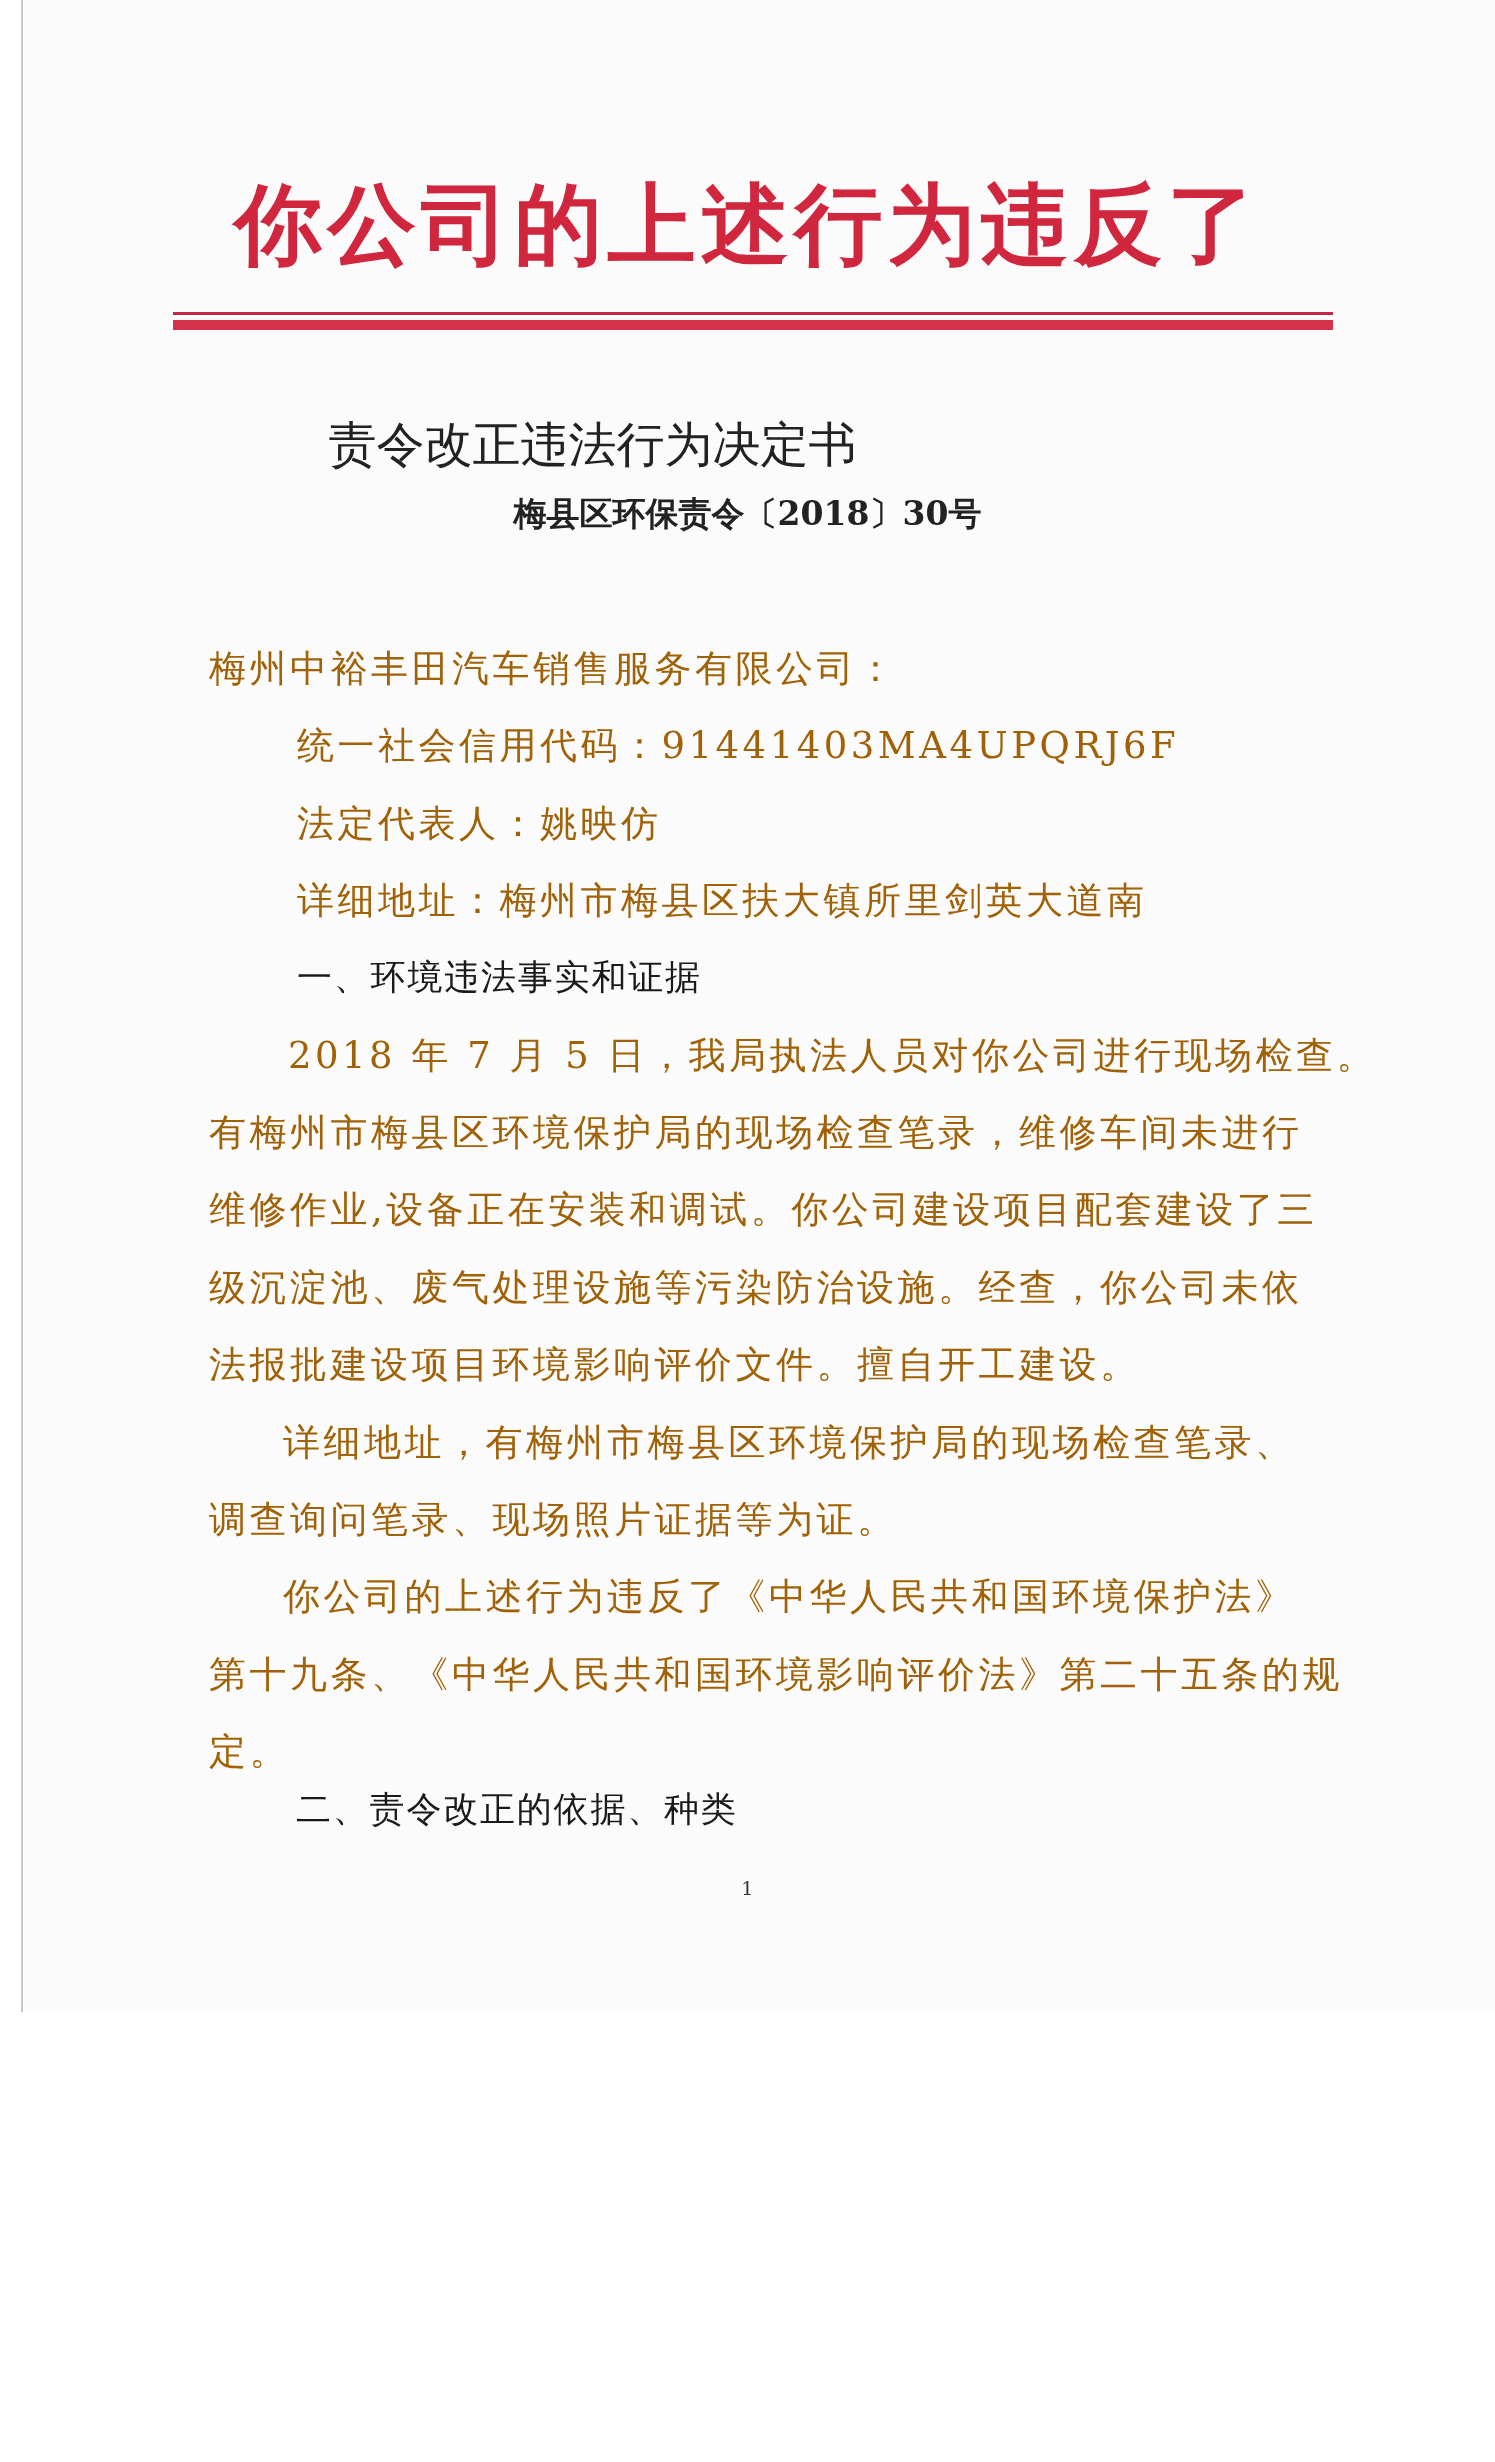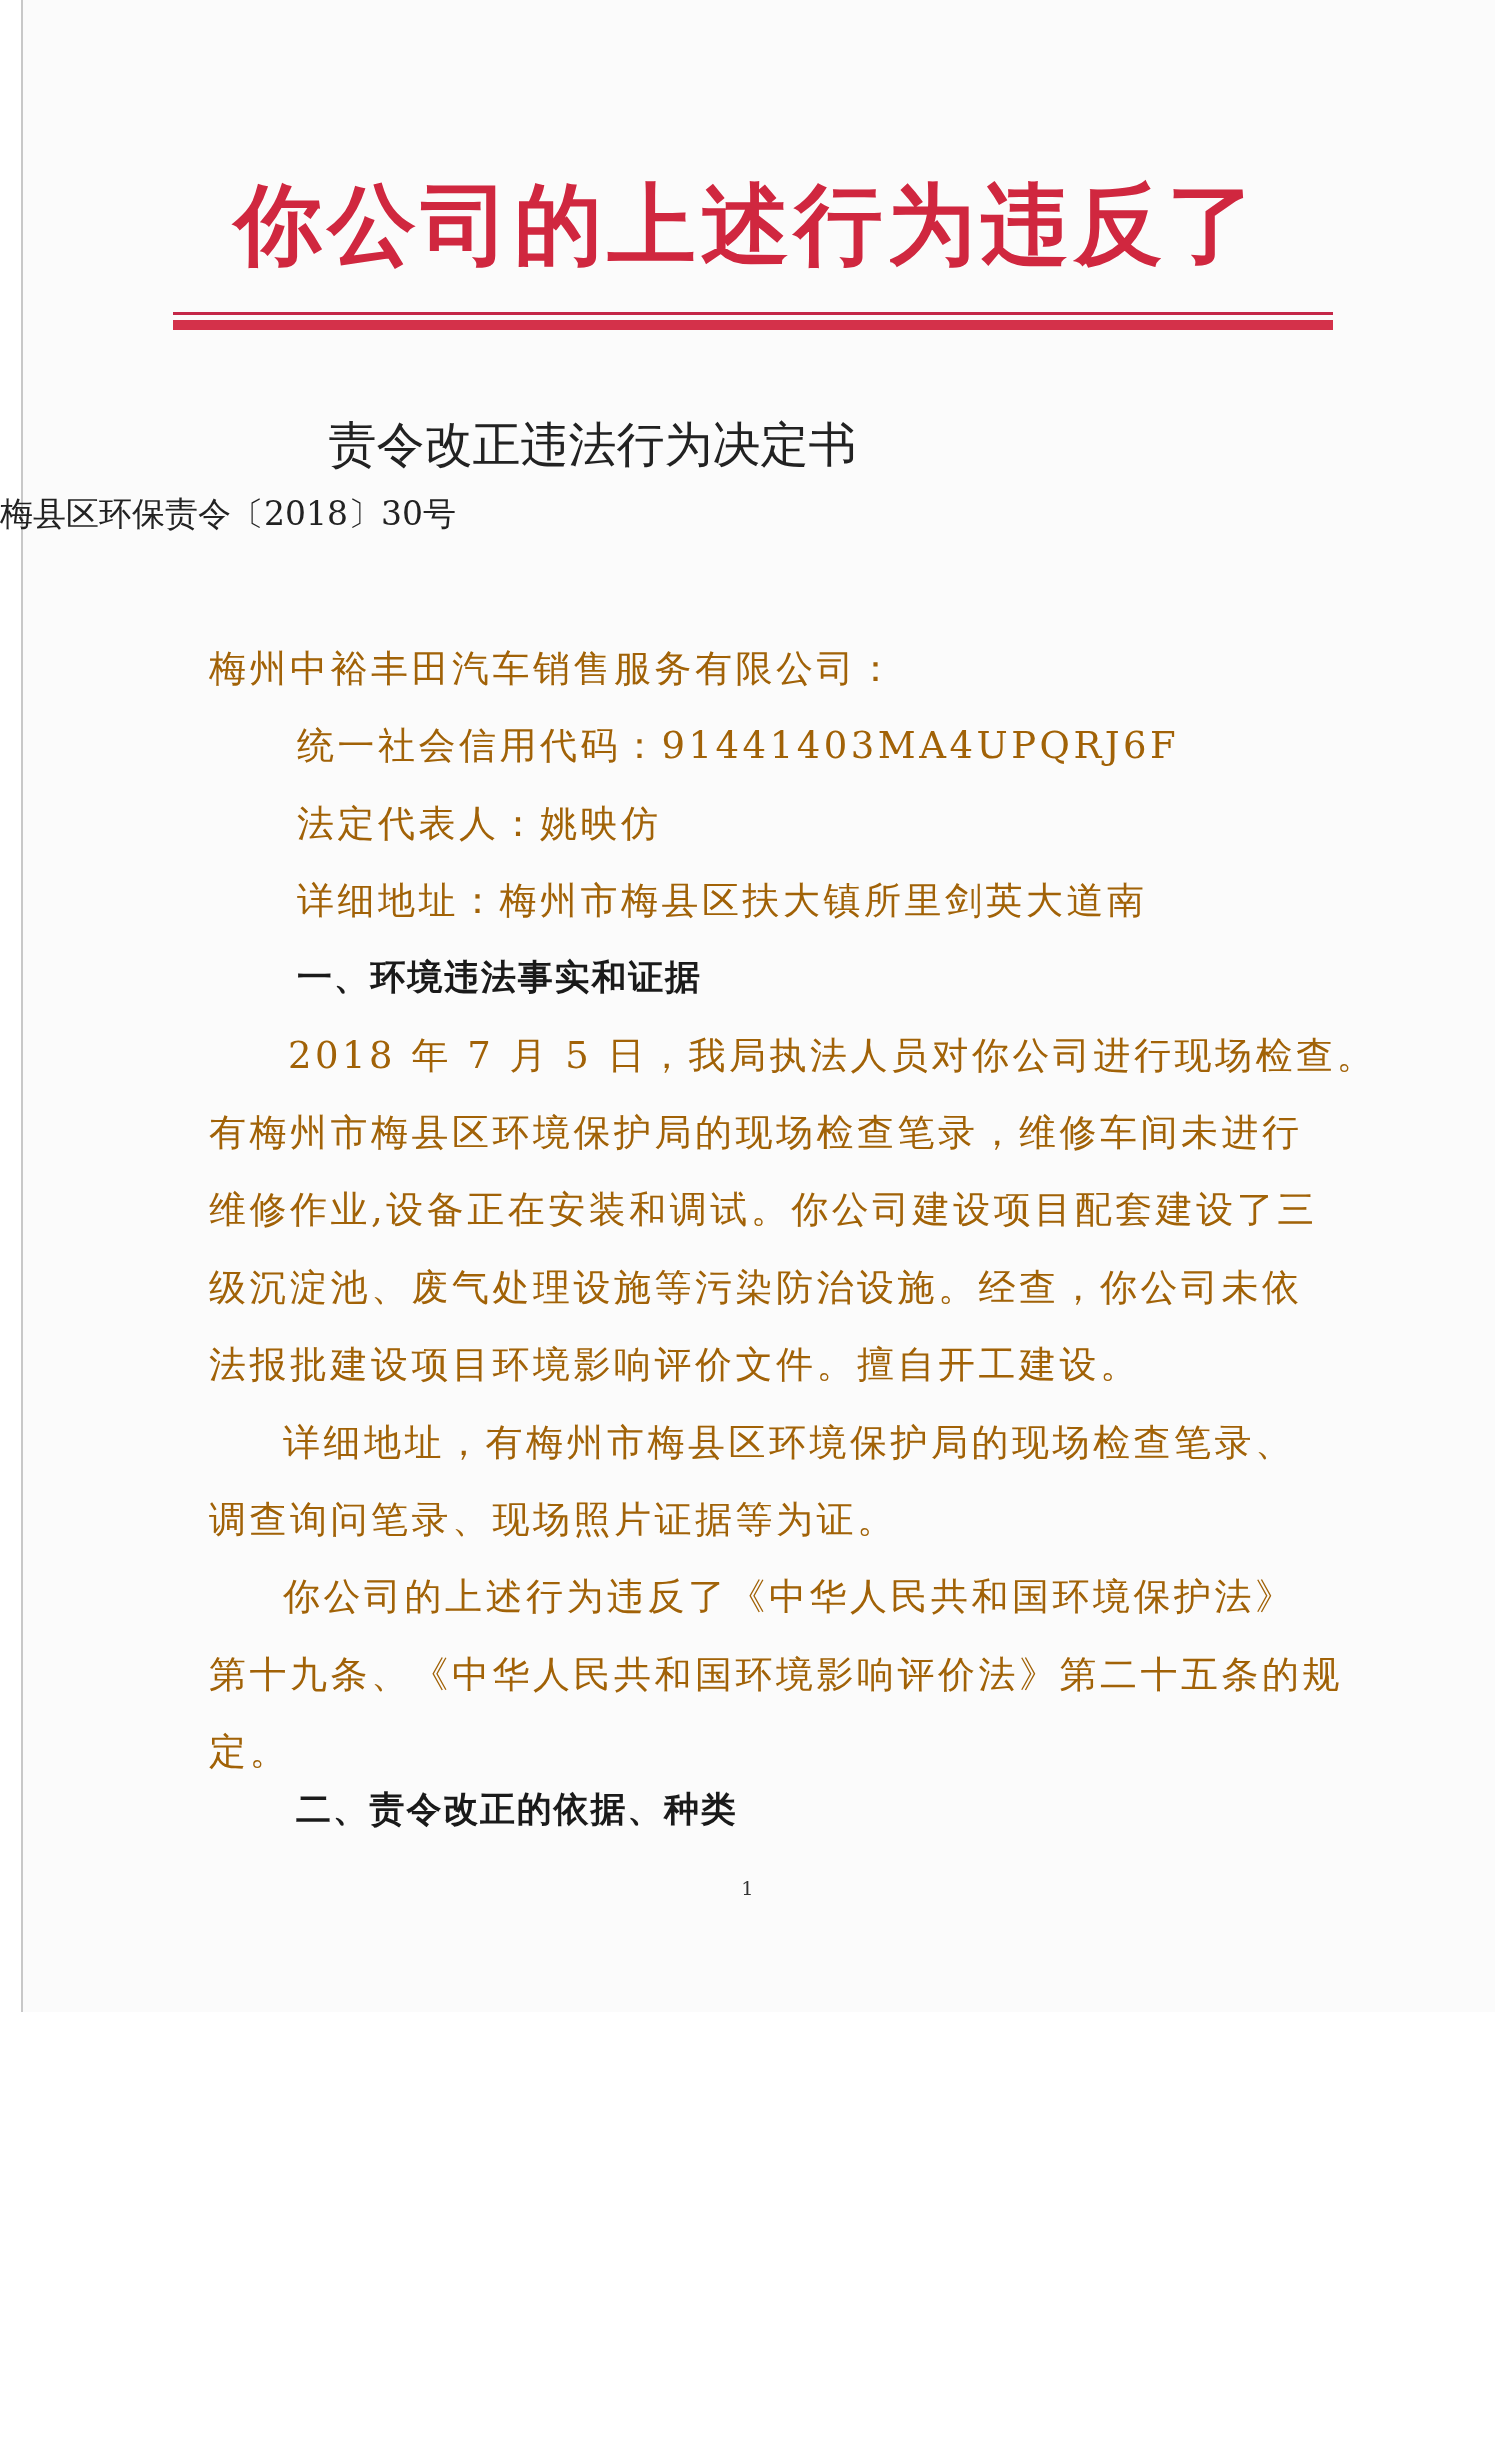--- a/index.html
+++ b/index.html
@@ -22,27 +22,27 @@
       color: #d0273f; line-height: 106px;
     }
     .rule-thin { left: 173px; width: 1160px; top: 312px; height: 2.6px; background: #c42748; }
     .rule-thick { left: 173px; width: 1160px; top: 320px; height: 9.7px; background: #d4314a; }
     .doc-title {
       left: 0; width: 1185px; top: 413px; text-align: center;
       font-family: "DejaVu Sans", "Liberation Sans", sans-serif;
       font-size: 48px; line-height: 62px; color: #222;
     }
     .doc-number {
-      left: 0; width: 1495px; top: 492px; text-align: left;
-      font-size: 33px; line-height: 44px; color: #222;
+      left: 0; width: 1495px; top: 492px; text-align: center;
+      font-size: 33px; line-height: 44px; color: #222; font-weight: bold;
     }
     .line { font-size: 37px; line-height: 49px; color: #a16207; letter-spacing: 3.5px; }
     .heading {
       font-family: "DejaVu Sans", "Liberation Sans", sans-serif;
-      font-weight: bold; font-size: 35px; line-height: 49px; color: #1a1a1a; letter-spacing: 1.8px;
+      font-weight: normal; font-size: 35px; line-height: 49px; color: #1a1a1a; letter-spacing: 1.8px;
     }
     .page-num { left: 0; width: 1495px; top: 1876px; text-align: center; font-size: 19.3px; line-height: 26px; color: #333; }
   </style>
 </head>
 <body>
 
 <div class="scan"></div>
 
 <div class="abs masthead">你公司的上述行为违反了</div>
 <div class="abs rule-thin"></div>

